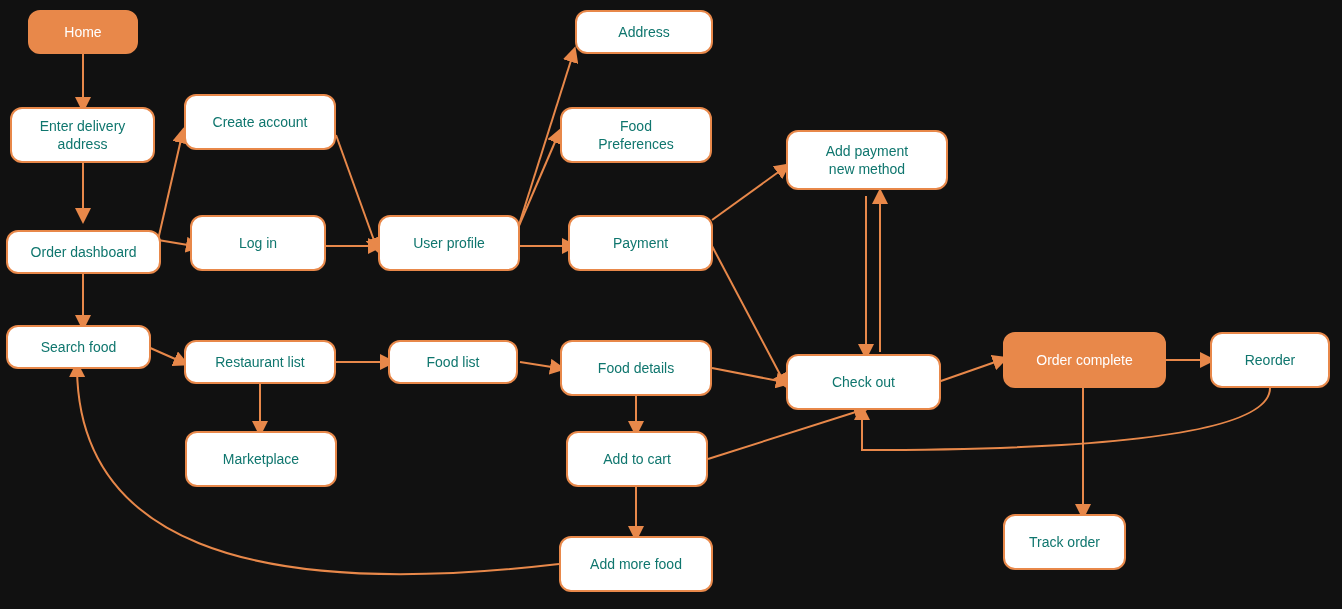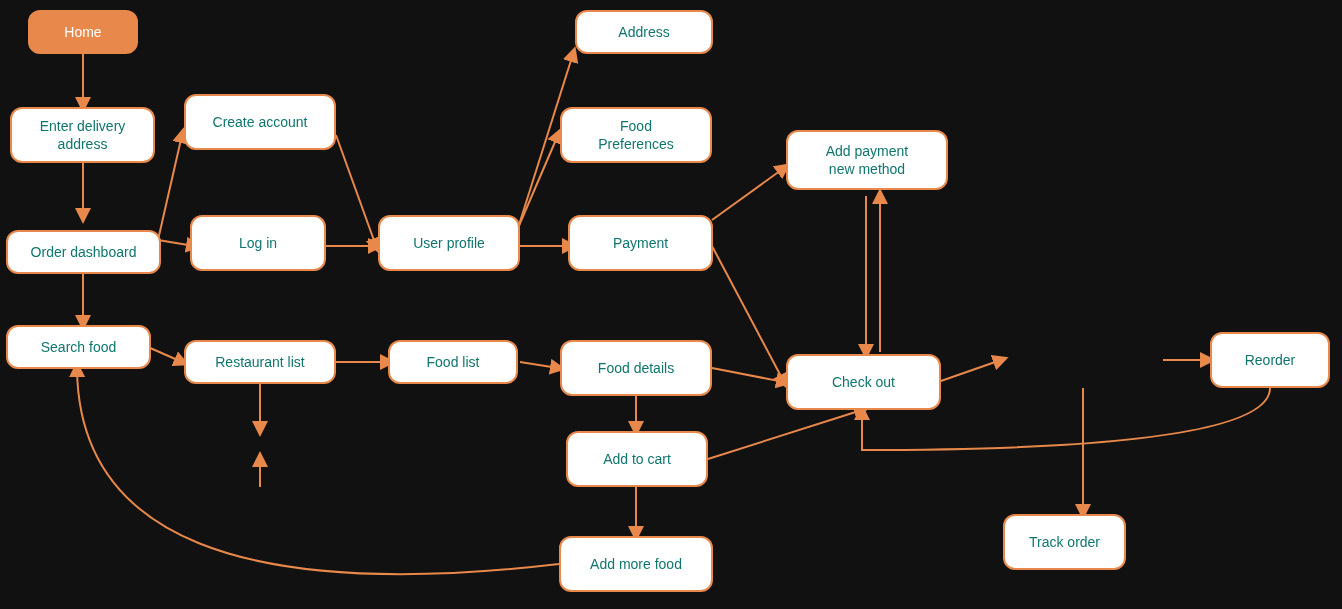--- a/index.html
+++ b/index.html
@@ -146,20 +146,23 @@
   </div>
 
   <div class="node" style="left:190px;top:215px;width:136px;height:56px;">
     <span>Log in</span>
   </div>
 
   <div class="node" style="left:184px;top:340px;width:152px;height:44px;">
     <span>Restaurant list</span>
   </div>
 
+  <div class="node" style="left:185px;top:431px;width:152px;height:56px;">
+    <span>Marketplace</span>
+  </div>
 
   <div class="node" style="left:388px;top:340px;width:130px;height:44px;">
     <span>Food list</span>
   </div>
 
   <div class="node" style="left:378px;top:215px;width:142px;height:56px;">
     <span>User profile</span>
   </div>
 
   <div class="node" style="left:575px;top:10px;width:138px;height:44px;">
@@ -187,20 +190,23 @@
   </div>
 
   <div class="node" style="left:786px;top:354px;width:155px;height:56px;">
     <span>Check out</span>
   </div>
 
   <div class="node" style="left:786px;top:130px;width:162px;height:60px;">
     <span>Add payment<br>new method</span>
   </div>
 
+  <div class="node orange" style="left:1003px;top:332px;width:163px;height:56px;">
+    <span>Order complete</span>
+  </div>
 
   <div class="node" style="left:1210px;top:332px;width:120px;height:56px;">
     <span>Reorder</span>
   </div>
 
   <div class="node" style="left:1003px;top:514px;width:123px;height:56px;">
     <span>Track order</span>
   </div>
 </div>
 

